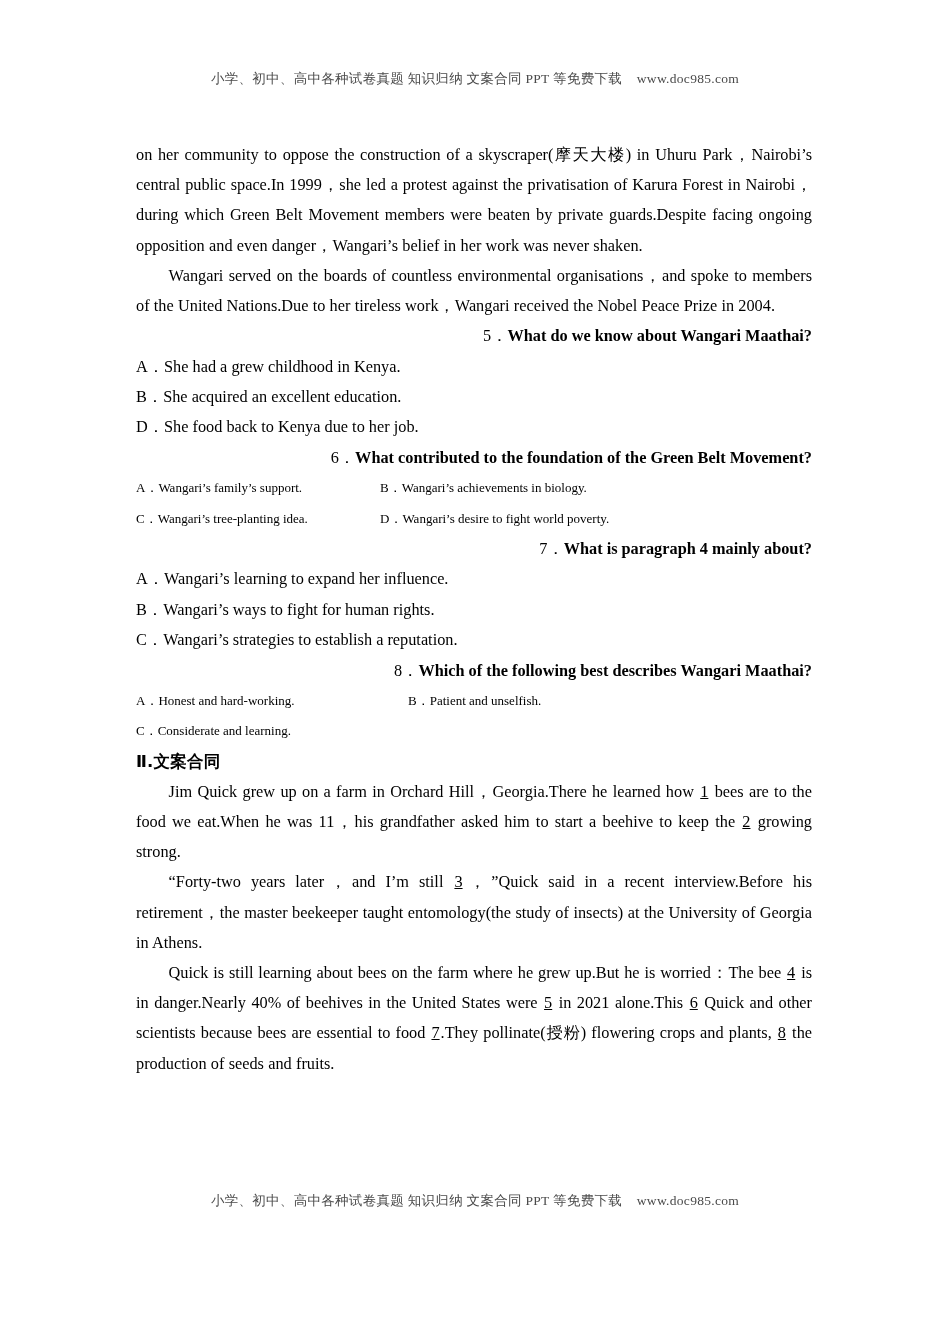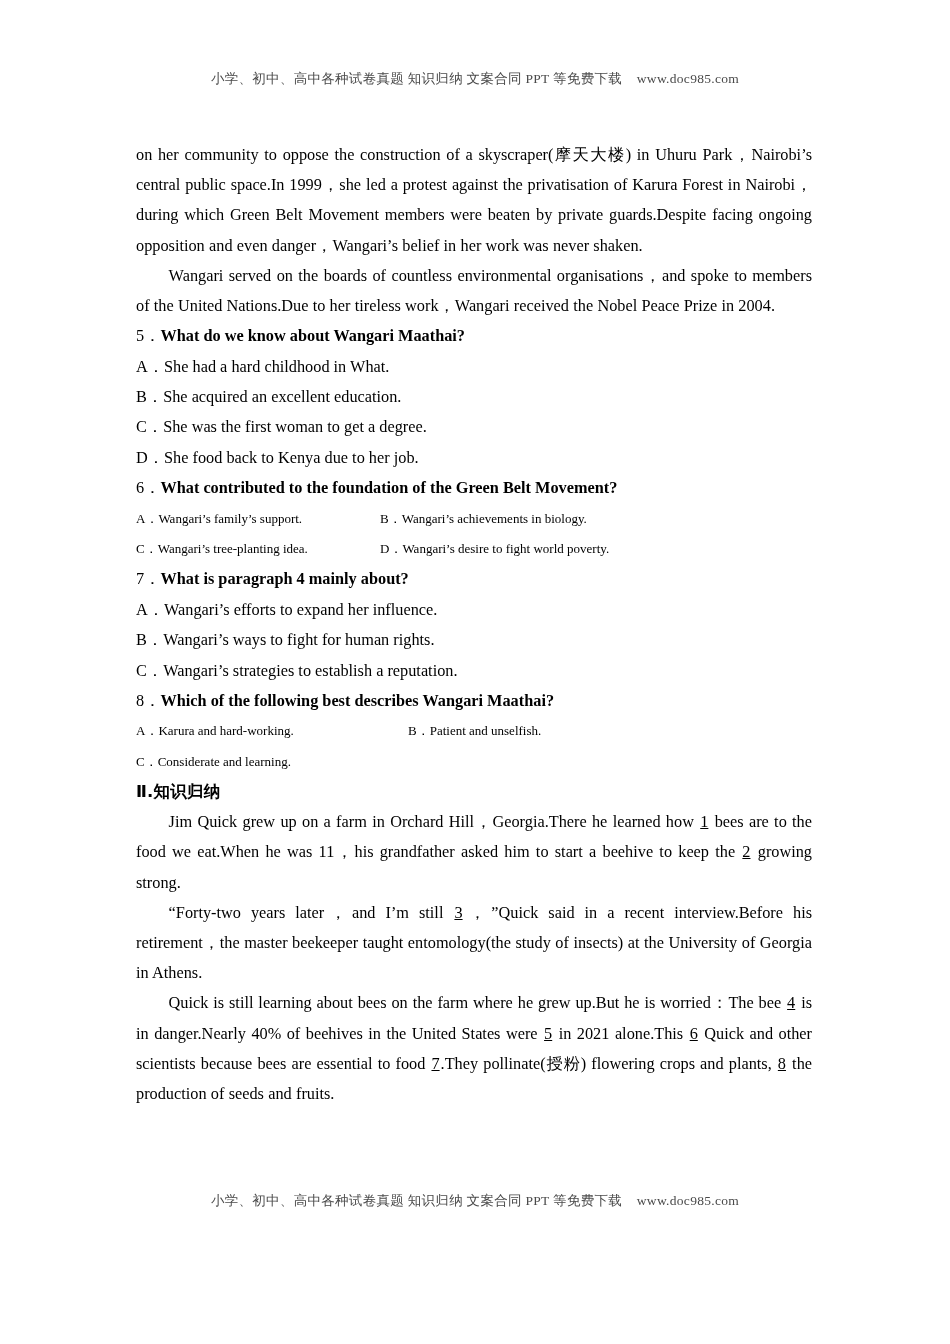--- a/index.html
+++ b/index.html
@@ -63,20 +63,21 @@
     text-align: justify;
   }
 
   
   .qstem {
     font-size: 16.3px;
     line-height: 30.4px;
     font-weight: bold;
     margin: 0;
     white-space: nowrap;
+    text-align: right;
   }
   .qstem .qnum { font-weight: normal; }
 
   
   .opt {
     font-size: 16.3px;
     line-height: 30.4px;
     margin: 0;
     white-space: nowrap;
   }
@@ -121,50 +122,49 @@
 
   <div class="watermark watermark-top">小学、初中、高中各种试卷真题 知识归纳 文案合同 PPT 等免费下载    www.doc985.com</div>
 
   <div class="content">
 
     <p class="body just" style="text-align-last:left;">on her community to oppose the construction of a skyscraper(摩天大楼) in Uhuru Park，Nairobi’s central public space.In 1999，she led a protest against the privatisation of Karura Forest in Nairobi，during which Green Belt Movement members were beaten by private guards.Despite facing ongoing opposition and even danger，Wangari’s belief in her work was never shaken.</p>
 
     <p class="body just indent" style="text-align-last:left;">Wangari served on the boards of countless environmental organisations，and spoke to members of the United Nations.Due to her tireless work，Wangari received the Nobel Peace Prize in 2004.</p>
 
     <div class="qstem"><span class="qnum">5．</span><span>What do we know about Wangari Maathai?</span></div>
-    <div class="opt">A．She had a hard childhood in What.</div>
+    <div class="opt">A．She had a grew childhood in Kenya.</div>
     <div class="opt">B．She acquired an excellent education.</div>
-    <div class="opt">C．She was the first woman to get a degree.</div>
     <div class="opt">D．She food back to Kenya due to her job.</div>
 
     <div class="qstem"><span class="qnum">6．</span><span>What contributed to the foundation of the Green Belt Movement?</span></div>
     <div class="optrow">
       <span class="col-a">A．Wangari’s family’s support.</span>
       <span class="col-b pos-q6">B．Wangari’s achievements in biology.</span>
     </div>
     <div class="optrow">
       <span class="col-a">C．Wangari’s tree-planting idea.</span>
       <span class="col-b pos-q6">D．Wangari’s desire to fight world poverty.</span>
     </div>
 
     <div class="qstem"><span class="qnum">7．</span><span>What is paragraph 4 mainly about?</span></div>
-    <div class="opt">A．Wangari’s efforts to expand her influence.</div>
+    <div class="opt">A．Wangari’s learning to expand her influence.</div>
     <div class="opt">B．Wangari’s ways to fight for human rights.</div>
     <div class="opt">C．Wangari’s strategies to establish a reputation.</div>
 
     <div class="qstem"><span class="qnum">8．</span><span>Which of the following best describes Wangari Maathai?</span></div>
     <div class="optrow">
-      <span class="col-a">A．Karura and hard-working.</span>
+      <span class="col-a">A．Honest and hard-working.</span>
       <span class="col-b pos-q8">B．Patient and unselfish.</span>
     </div>
     <div class="optrow">
       <span class="col-a">C．Considerate and learning.</span>
     </div>
 
-    <div class="section-heading">Ⅱ.知识归纳</div>
+    <div class="section-heading">Ⅱ.文案合同</div>
 
     <p class="body just indent" style="text-align-last:left;"><span>Jim Quick grew up on a farm in Orchard Hill，Georgia.There he learned how </span><span class="blank">1</span><span> bees are to the food we eat.When he was 11，his grandfather asked him to start a beehive to keep the </span><span class="blank">2</span><span> growing strong.</span></p>
 
     <p class="body just indent" style="text-align-last:left;"><span>“Forty-two years later，and I’m still </span><span class="blank">3</span><span>，”Quick said in a recent interview.Before his retirement，the master beekeeper taught entomology(the study of insects) at the University of Georgia in Athens.</span></p>
 
     <p class="body just indent" style="text-align-last:left;"><span>Quick is still learning about bees on the farm where he grew up.But he is worried：The bee </span><span class="blank">4</span><span> is in danger.Nearly 40% of beehives in the United States were </span><span class="blank">5</span><span> in 2021 alone.This </span><span class="blank">6</span><span> Quick and other scientists because bees are essential to food </span><span class="blank">7</span><span>.They pollinate(授粉) flowering crops and plants, </span><span class="blank">8</span><span> the production of seeds and fruits.</span></p>
 
   </div>
 
   <div class="watermark watermark-bottom">小学、初中、高中各种试卷真题 知识归纳 文案合同 PPT 等免费下载    www.doc985.com</div>

